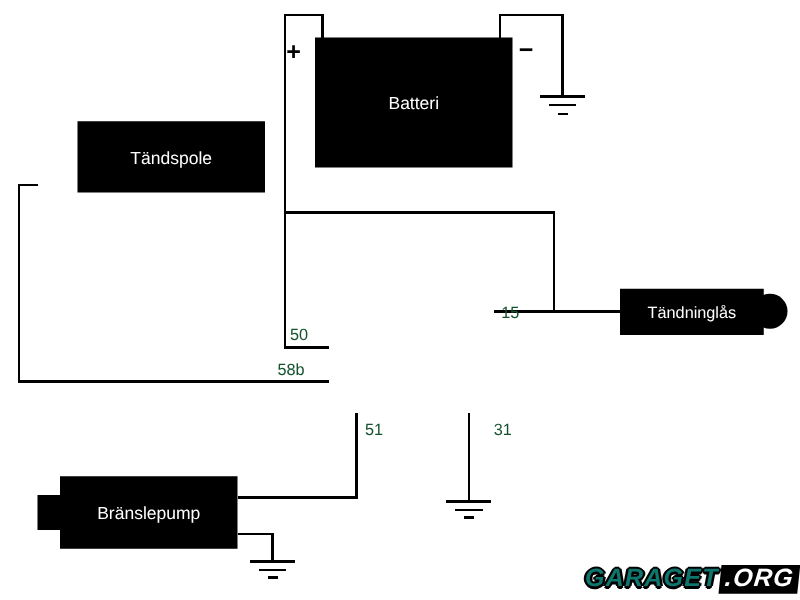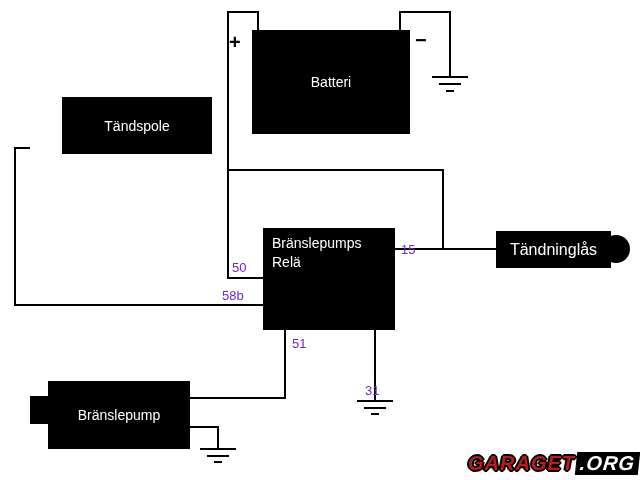--- a/index.html
+++ b/index.html
@@ -10,38 +10,38 @@
   .box {
     position:absolute; background:#000; color:#fff;
     display:flex; align-items:center; justify-content:center;
     font-size:14px;
   }
   .box-label { text-align:center; }
   .relay-label {
     position:absolute; left:9px; top:6px;
     white-space:pre-line; line-height:1.35; text-align:left;
   }
-  .term { position:absolute; color:#6d28d9; font-size:13px; }
+  .term { position:absolute; color:#14532d; font-size:13px; }
   .sign { position:absolute; color:#000; font-size:20px; font-weight:bold; line-height:1; }
 
   #wires { position:absolute; left:0; top:0; width:640px; height:480px; }
 
   .knob {
     position:absolute; left:602px; top:235px;
     width:28px; height:28px; border-radius:50%; background:#000;
   }
   .tab { position:absolute; left:30px; top:396px; width:18px; height:28px; background:#000; }
 
   .watermark {
     position:absolute; left:468px; top:452px;
     font-style:italic; font-weight:bold; font-size:20px; letter-spacing:1px;
     display:flex; align-items:center;
   }
   .wm-garaget {
-    color:#b91c1c;
+    color:#0f766e;
     text-shadow:
       -1px -1px 0 #000, 1px -1px 0 #000, -1px 1px 0 #000, 1px 1px 0 #000,
       -2px 0 0 #000, 2px 0 0 #000, 0 2px 0 #000, 0 -2px 0 #000;
   }
   .wm-org { background:#000; color:#fff; padding:0 4px; margin-left:1px; transform:skewX(-6deg); }
 </style>
 </head>
 <body>
 
 <div id="canvas">
@@ -75,39 +75,35 @@
   <div class="box" style="left:252px; top:30px; width:158px; height:104px;">
     <span class="box-label">Batteri</span>
   </div>
   <div class="sign" style="left:229px; top:32px;">+</div>
   <div class="sign" style="left:415px; top:30px;">−</div>
 
   <div class="box" style="left:30px; top:97px; width:150px; height:57px;margin-left:32px;">
     <span class="box-label">Tändspole</span>
   </div>
 
-  <div class="box" style="left:263px; top:228px; width:132px; height:102px;">
-    <span class="relay-label">Bränslepumps
-Relä</span>
-  </div>
 
-  <div class="box" style="left:496px; top:231px; width:115px; height:37px; font-size:16px;align-items:center;">
+  <div class="box" style="left:496px; top:231px; width:115px; height:37px; font-size:13px;align-items:center;">
     <span class="box-label">Tändninglås</span>
   </div>
   <div class="knob"></div>
 
-  <div class="box" style="left:48px; top:381px; width:142px; height:68px;">
+  <div class="box" style="left:48px; top:381px; width:142px; height:58px;">
     <span class="box-label">Bränslepump</span>
   </div>
   <div class="tab"></div>
 
   <div class="term" style="left:232px; top:260px;">50</div>
   <div class="term" style="left:222px; top:288px;">58b</div>
   <div class="term" style="left:401px; top:242px;">15</div>
   <div class="term" style="left:292px; top:336px;">51</div>
-  <div class="term" style="left:365px; top:336px;margin-top:47px;">31</div>
+  <div class="term" style="left:395px; top:336px;">31</div>
 
   <div class="watermark">
     <span class="wm-garaget">GARAGET</span>
     <span class="wm-org">.ORG</span>
   </div>
 
 </div>
 
 </body></html>

